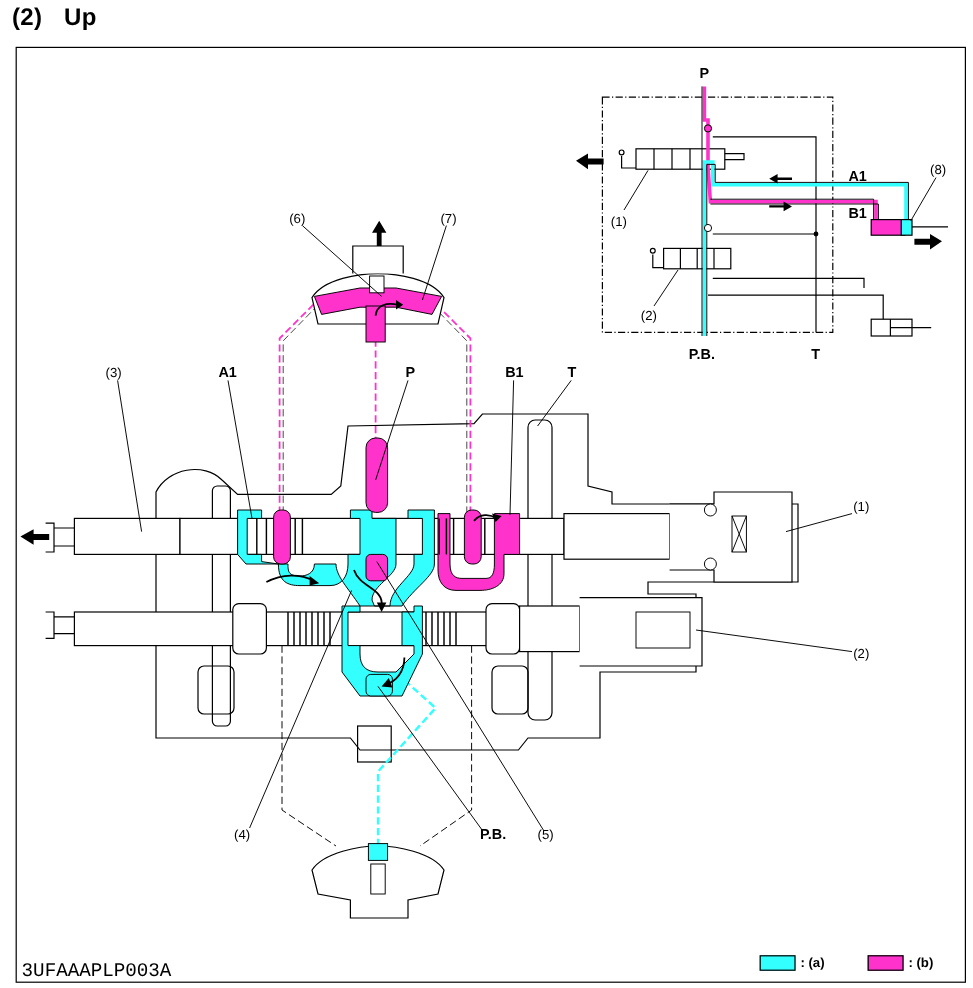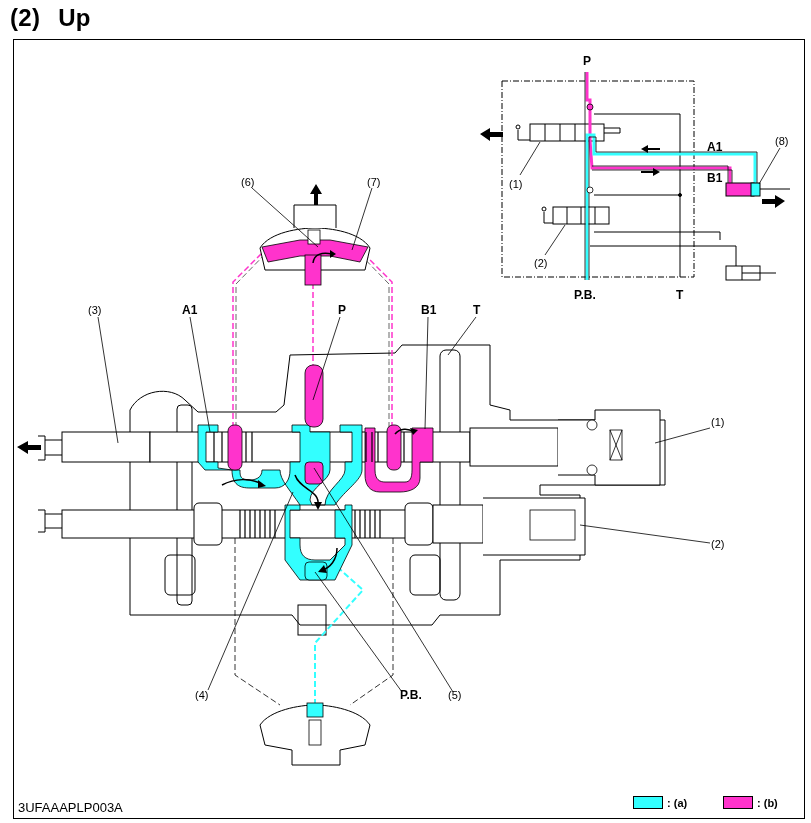--- a/index.html
+++ b/index.html
@@ -1,23 +1,23 @@
 <!DOCTYPE html>
 <html><head>
 <meta charset="utf-8">
 <style>
   html,body{margin:0;padding:0;background:#fff;}
   body{width:811px;height:823px;position:relative;overflow:hidden;font-family:"Liberation Sans",sans-serif;color:#000;}
-  .title{position:absolute;left:10px;top:4px;font-size:24px;font-weight:bold;letter-spacing:0.3px;}
+  .title{position:absolute;left:10px;top:4px;font-size:20px;font-weight:bold;letter-spacing:0.3px;}
   .title .num{margin-right:18px;}
   .frame{position:absolute;left:13px;top:39px;width:792px;height:780px;border:1.5px solid #000;box-sizing:border-box;}
   svg{position:absolute;left:0;top:0;}
   .lbl{font-family:"Liberation Sans",sans-serif;font-size:11px;}
   .lblb{font-family:"Liberation Sans",sans-serif;font-size:12px;font-weight:bold;}
-  .code{position:absolute;left:18px;top:800px;font-size:13px;}
+  .code{position:absolute;left:18px;top:800px;font-size:16px;font-family:Liberation Mono, monospace;}
   .legend{position:absolute;top:796px;display:flex;align-items:center;font-size:11px;font-weight:bold;}
   .swatch{width:30px;height:13px;border:1px solid #000;margin-right:4px;box-sizing:border-box;}
 </style>
 </head>
 <body>
 
 <div class="title">
   <span class="num">(2)</span><span>Up</span>
 </div>
 

